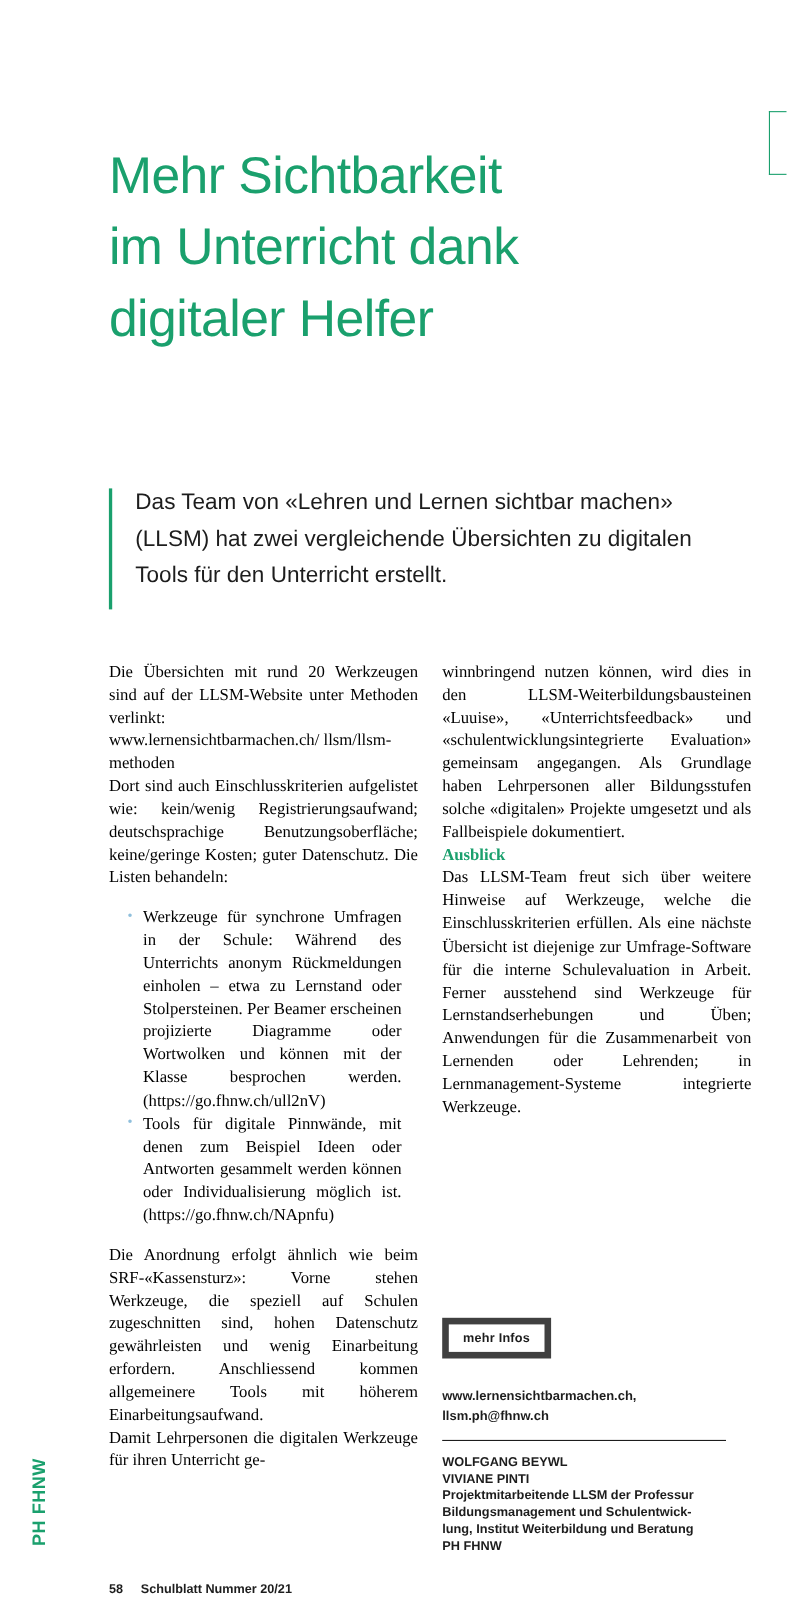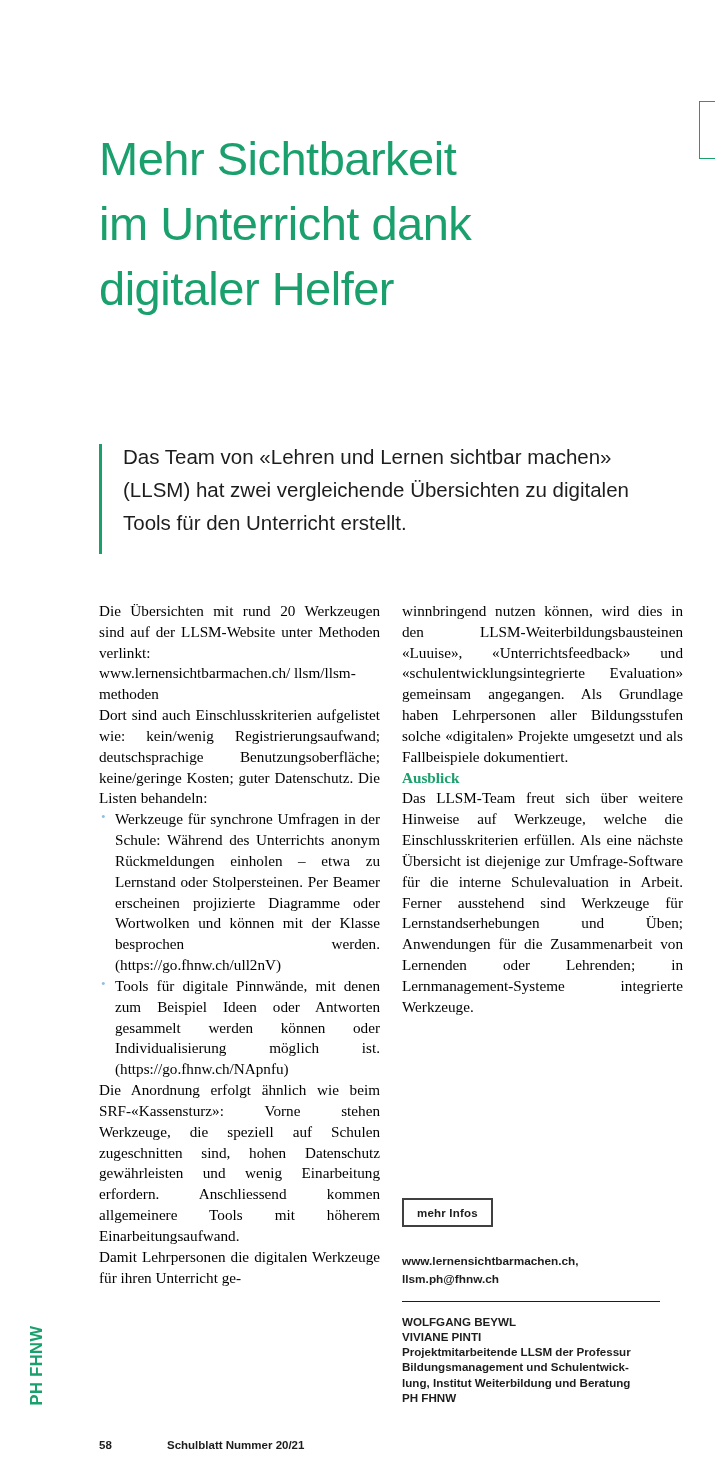--- a/index.html
+++ b/index.html
@@ -100,21 +100,21 @@
     font-weight: bold;
     color: #1aa06d;
     font-size: 15.2px;
     line-height: 1.37;
     margin: 0;
     text-align: left;
   }
 
   ul.bullets {
     list-style: none;
-    margin: 0;
+    margin: 15px;
     padding: 0;
   }
   ul.bullets li {
     position: relative;
     padding-left: 16px;
     text-align: justify;
     margin: 0;
   }
   ul.bullets li::before {
     content: "•";
@@ -128,21 +128,21 @@
   
   .infobox {
     position: absolute;
     left: 402px;
     top: 1182px;
     width: 258px;
     font-family: "Liberation Sans", sans-serif;
   }
   .infobox-tag {
     display: inline-block;
-    border: 2px solid #404040;
+    border: 6px solid #404040;
     padding: 7px 13px 6px 13px;
     font-size: 11.5px;
     font-weight: bold;
     letter-spacing: 0.2px;
     color: #1d1d1d;
   }
   .infobox-links {
     margin-top: 25px;
     font-size: 11.8px;
     line-height: 1.55;
@@ -183,21 +183,21 @@
   .footer {
     position: absolute;
     left: 99px;
     top: 1423px;
     font-family: "Liberation Sans", sans-serif;
     font-size: 11.5px;
     font-weight: bold;
     color: #1d1d1d;
   }
   .footer .pagenum { margin-right: 13px; }
-  .footer .src { font-weight: bold; margin-left: 39px; }
+  .footer .src { font-weight: bold; }
 </style>
 </head>
 <body>
 
 <div class="page">
 
   <div class="right-bracket"></div>
 
   <h1 class="headline">
     <div>Mehr Sichtbarkeit</div>

